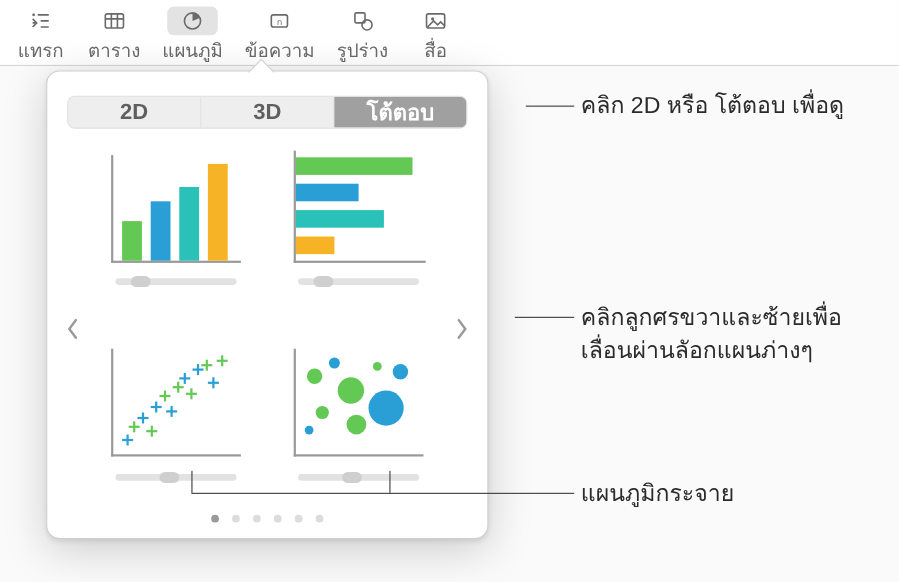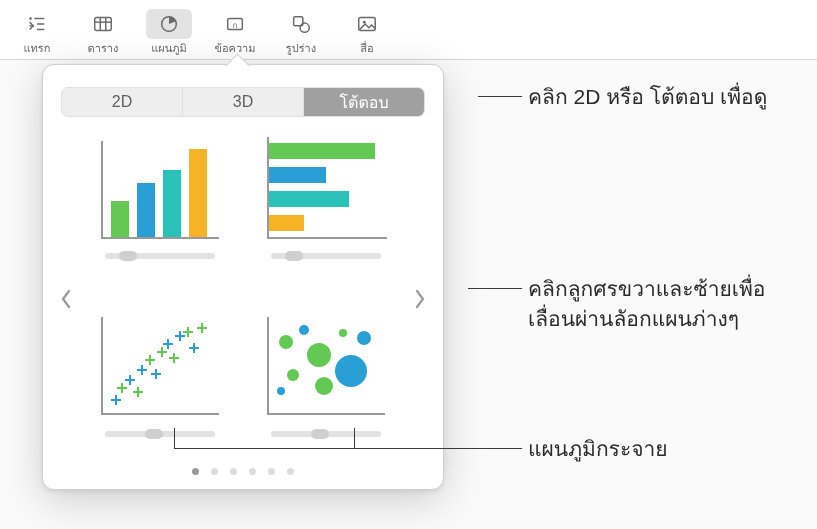--- a/index.html
+++ b/index.html
@@ -41,21 +41,21 @@
       border-radius: 6px;
     }
     .tb-icon-wrap {
       width: 46px;
       height: 30px;
       display: flex;
       align-items: center;
       justify-content: center;
     }
     .tb-icon { width: 22px; height: 22px; }
-    .tb-label { font-size: 11px; margin-top: 0px; }
+    .tb-label { font-size: 17px; margin-top: 0px; }
 
     
     .popover {
       position: absolute;
       left: 42px;
       top: 64px;
       width: 402px;
       height: 426px;
       background: #fff;
       border: 1px solid #d0d0d0;
@@ -83,24 +83,24 @@
       border-radius: 7px;
       overflow: hidden;
       height: 30px;
       border: 1px solid #e1e1e1;
     }
     .seg-item {
       flex: 1;
       display: flex;
       align-items: center;
       justify-content: center;
-      font-size: 16px;
+      font-size: 20px;
       color: #5f5f5f;
       border-right: 1px solid #e1e1e1;
-      font-weight: 400;
+      font-weight: 700;
       cursor: default;
     }
     .seg-item:last-child { border-right: none; }
     .seg-item.selected {
       background: #a0a0a0;
       color: #fff;
     }
 
     .chart-area {
       position: relative;

